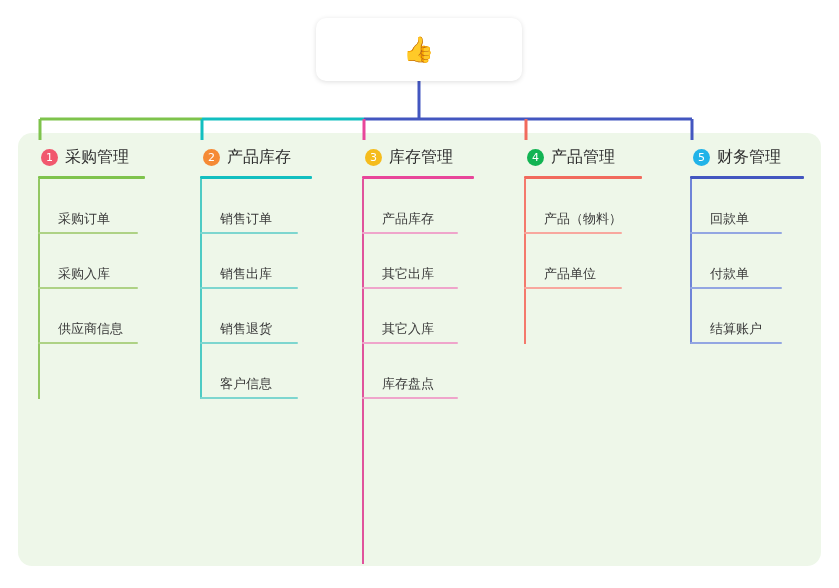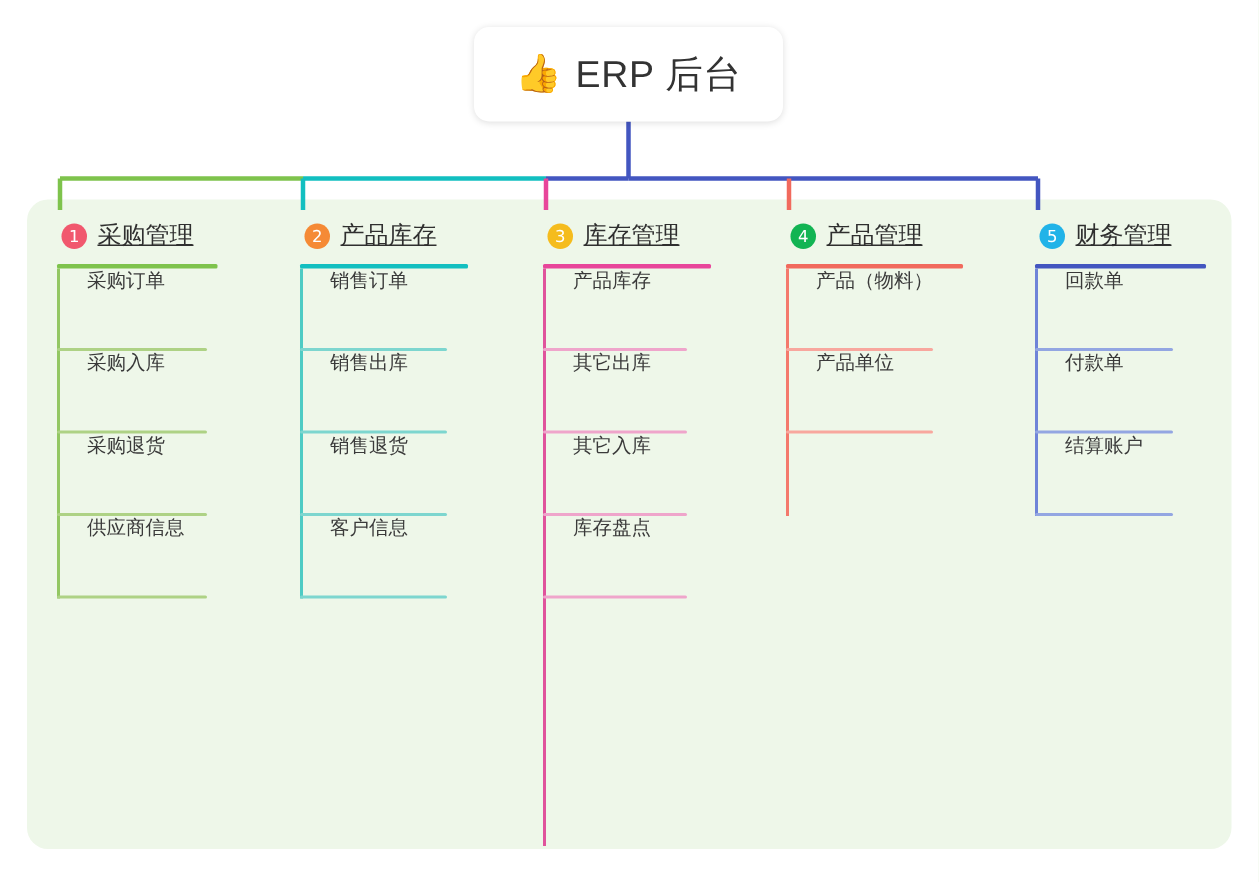--- a/index.html
+++ b/index.html
@@ -51,30 +51,30 @@
     padding-left:3px;
     box-sizing:border-box;
   }
   .badge{
     width:17px;height:17px;border-radius:50%;
     display:flex;align-items:center;justify-content:center;
     color:#ffffff;font-size:11px;line-height:1;
     flex:0 0 auto;
     font-family:"DejaVu Sans",sans-serif;
   }
-  .col-title{font-size:16px;color:#2f2f2f;white-space:nowrap;text-decoration:underline;}
+  .col-title{font-size:16px;color:#2f2f2f;white-space:nowrap;}
   .head-rule{height:3px;border-radius:1px;margin-top:6px;}
 
   .items{position:relative;margin-top:0;}
   .spine{position:absolute;left:0;top:0;width:2px;}
   .item{
     position:relative;
     height:55px;
     box-sizing:border-box;
-    display:flex;
+    display:flex;align-items:flex-end;
     padding-left:20px;
     padding-bottom:7px;
   }
   .item-label{font-size:13px;color:#3a3a3a;white-space:nowrap;line-height:16px;}
   .item-rule{position:absolute;left:0;bottom:0;height:2px;border-radius:1px;}
 </style>
 </head>
 <body>
 
 <div id="mindmap">
@@ -93,21 +93,20 @@
         <path d="M202 119L202 140" stroke="#12bfc0" stroke-width="3"></path>
         <path d="M364 119L364 140" stroke="#e8469a" stroke-width="3"></path>
         <path d="M526 119L526 140" stroke="#f16a5d" stroke-width="3"></path>
         <path d="M692 119L692 140" stroke="#4356c0" stroke-width="3"></path>
       </g>
   </svg>
 
   <div class="root-node">
     <div class="root-inner">
       <span class="root-emoji">👍</span>
-      <span class="root-title">ERP 后台</span>
     </div>
   </div>
 
   <div id="columns">
       <div class="column" style="left: 38px; width: 118px;">
         <div class="col-head">
           <span class="badge" style="background: rgb(241, 88, 110);">1</span>
           <span class="col-title">采购管理</span>
         </div>
         <div class="head-rule" style="background: rgb(126, 195, 76); width: 107px;"></div>
@@ -115,24 +114,20 @@
           <div class="spine" style="background: rgb(147, 199, 99); height: 220px;"></div>
           <div class="item">
             <span class="item-label">采购订单</span>
             <div class="item-rule" style="background: rgb(174, 210, 133); width: 100px;"></div>
           </div>
           <div class="item">
             <span class="item-label">采购入库</span>
             <div class="item-rule" style="background: rgb(174, 210, 133); width: 100px;"></div>
           </div>
           <div class="item">
-            <span class="item-label">采购退货</span>
-            <div class="item-rule" style="background: rgb(174, 210, 133); width: 100px;"></div>
-          </div>
-          <div class="item">
             <span class="item-label">供应商信息</span>
             <div class="item-rule" style="background: rgb(174, 210, 133); width: 100px;"></div>
           </div>
         </div>
       </div>
       <div class="column" style="left: 200px; width: 114px;">
         <div class="col-head">
           <span class="badge" style="background: rgb(245, 138, 53);">2</span>
           <span class="col-title">产品库存</span>
         </div>

